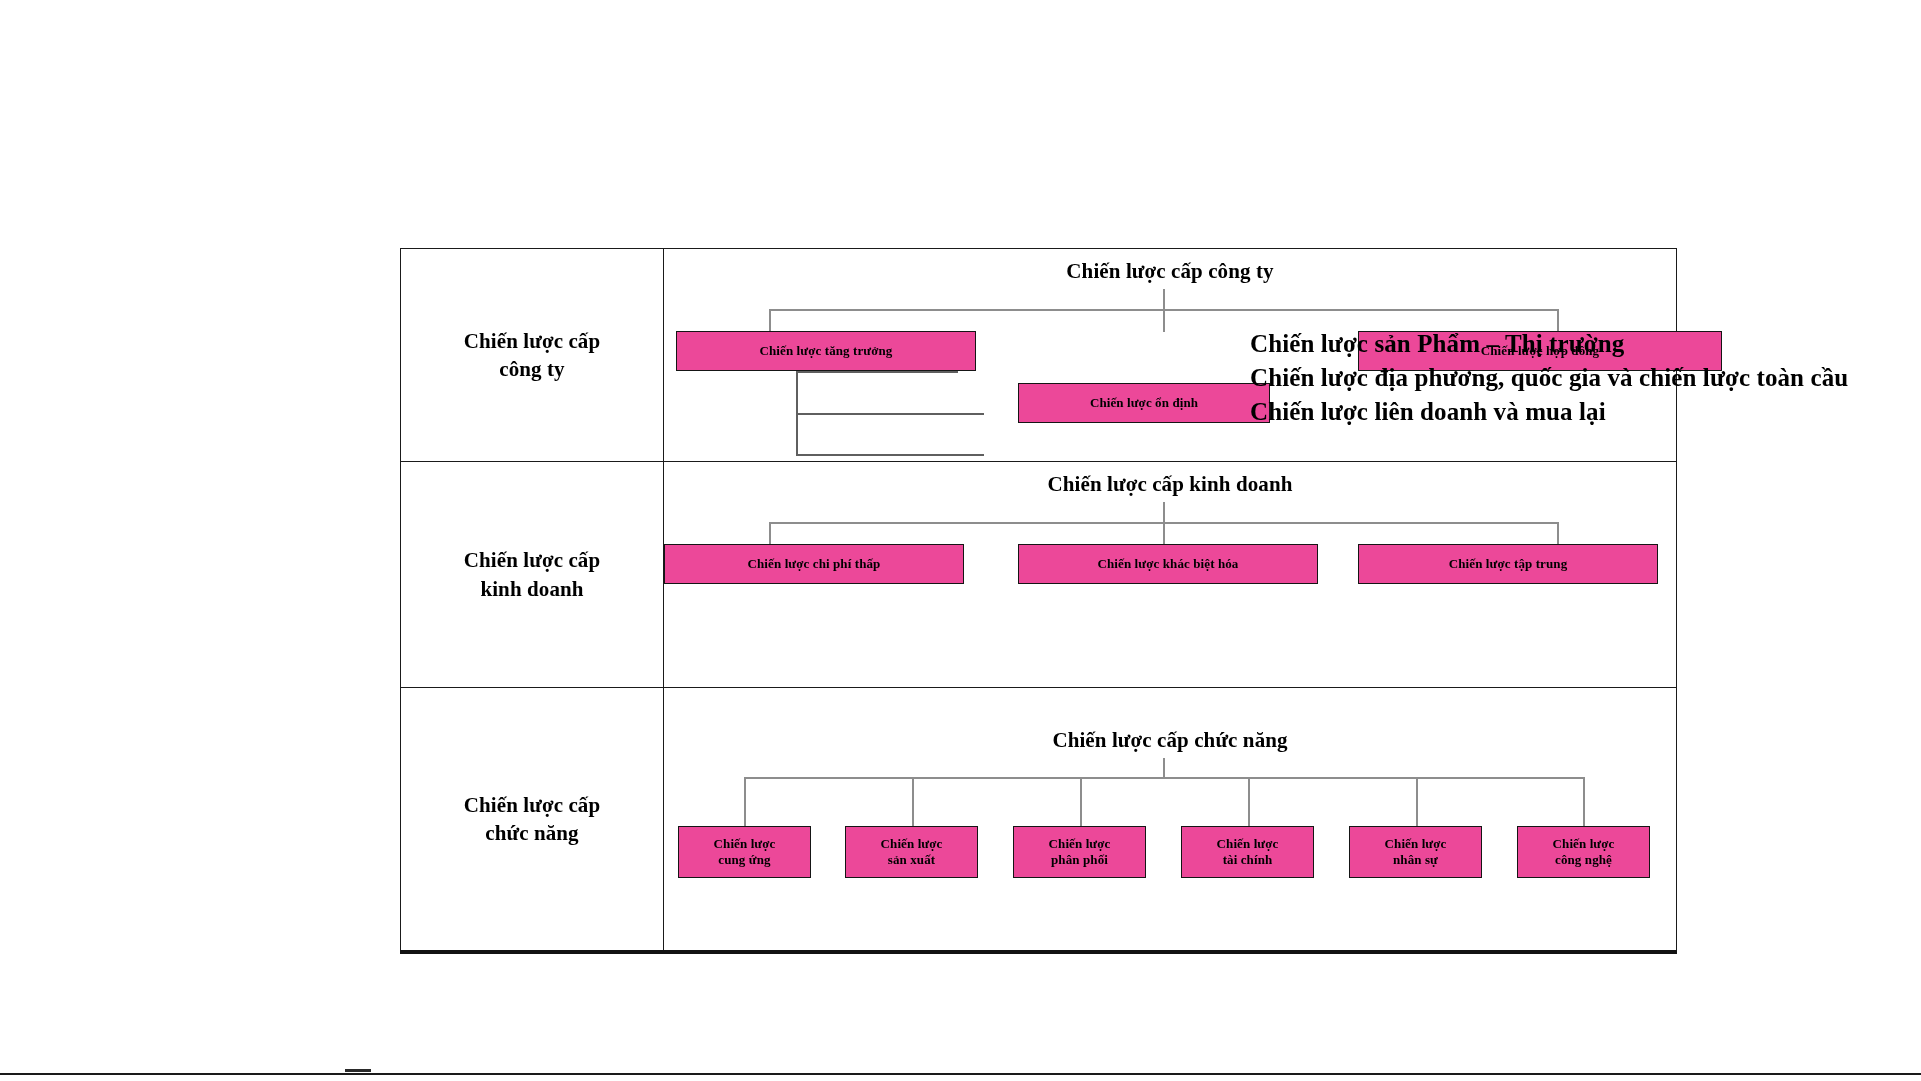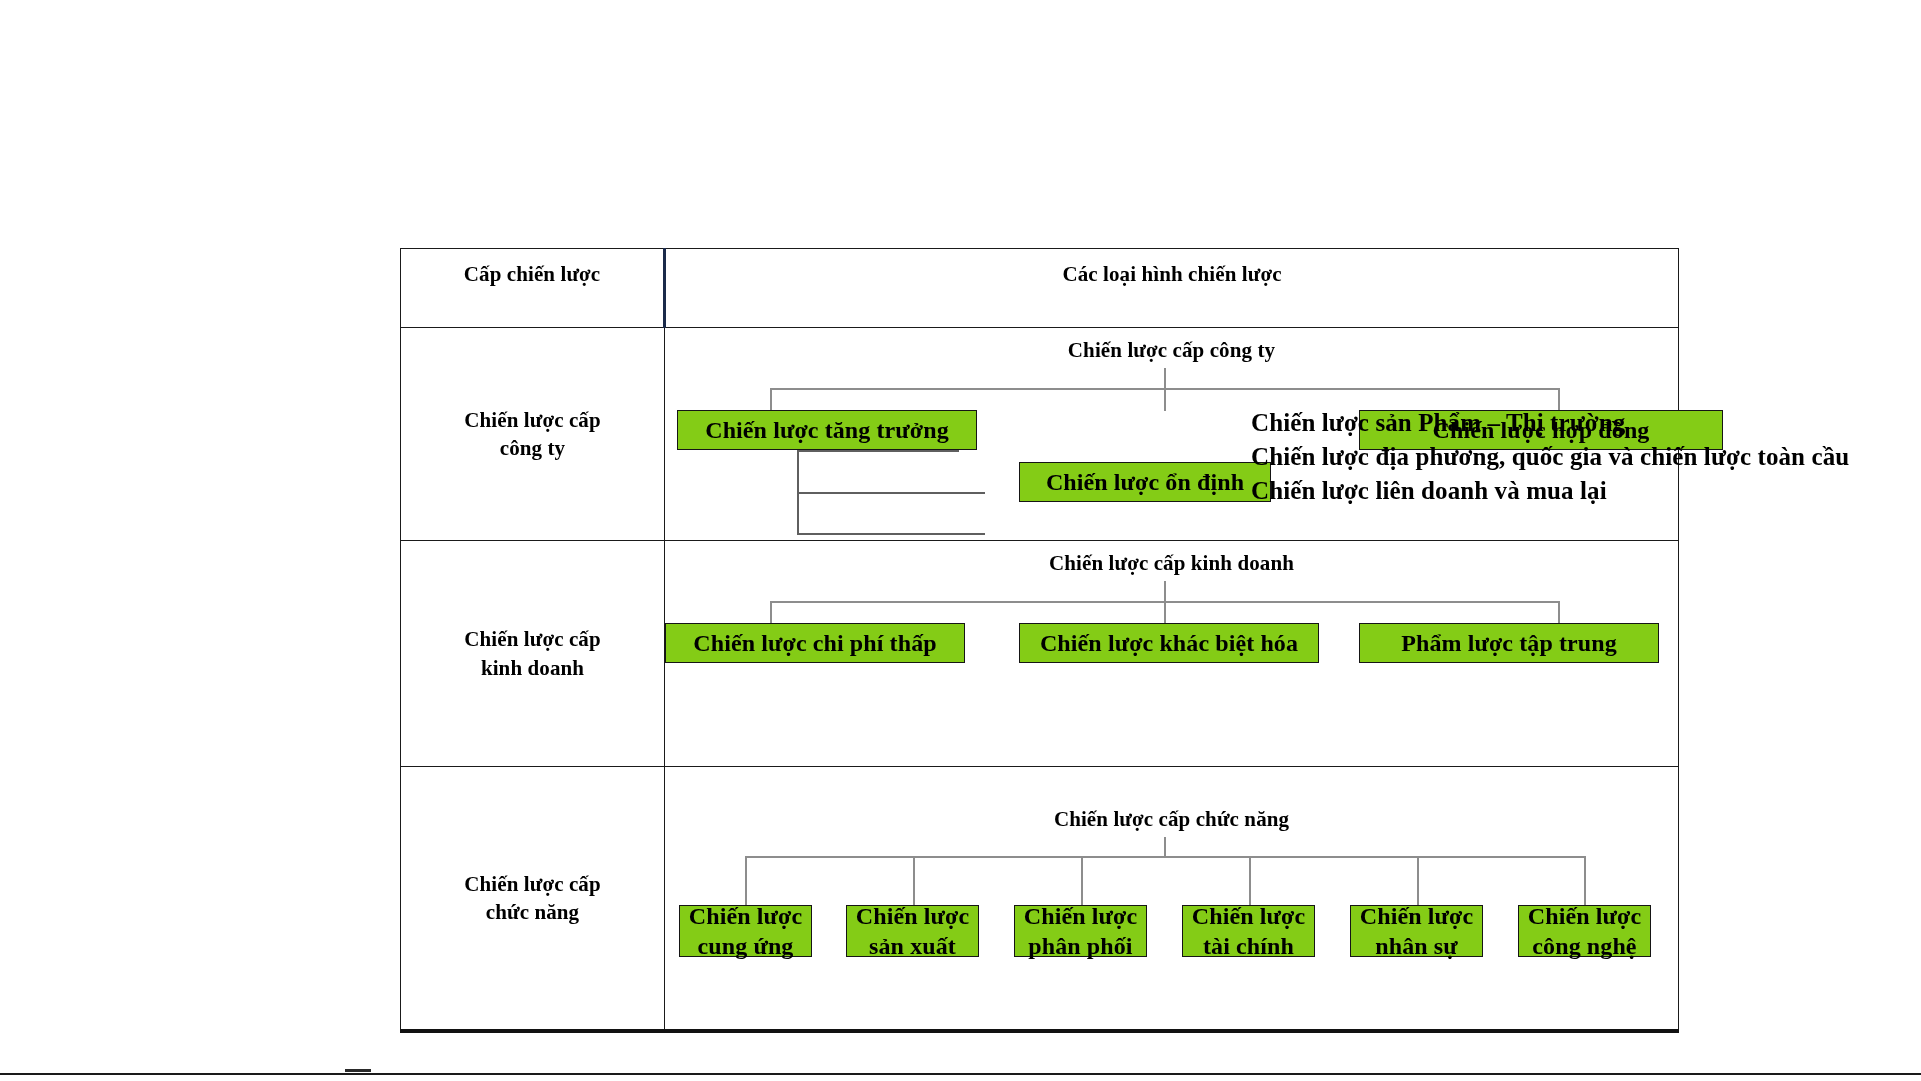--- a/index.html
+++ b/index.html
@@ -86,24 +86,24 @@
   }
   .conn-dark { background: #5f5f5f; }
   .v { width: 2px; }
   .h { height: 2px; }
 
   
   .node {
     position: absolute;
     box-sizing: border-box;
     border: 1.6px solid #151515;
-    background: #84cc16;
-    text-align: center;
-    font-weight: bold;
-    font-size: 24px;
+    background: #ec4899;
+    text-align: center;
+    font-weight: bold;
+    font-size: 13px;
     display: flex;
     align-items: center;
     justify-content: center;
     line-height: 1.25;
     letter-spacing: .1px;
   }
   .node-wide   { height: 40px; }
   .node-tall   { height: 52px; }
 
   
@@ -136,28 +136,20 @@
     height: 3px;
     background: #2a2a2a;
   }
 </style>
 </head>
 <body>
 
 <table id="strategy-table">
   <tbody>
 
-    <tr class="row-header">
-      <td class="col-level cell-header-level">
-        <div class="header-label">Cấp chiến lược</div>
-      </td>
-      <td class="col-types cell-header-types cell-types">
-        <div class="header-label">Các loại hình chiến lược</div>
-      </td>
-    </tr>
 
     <tr class="row-corporate">
       <td class="col-level">
         <div class="level-label">
           <span>Chiến lược cấp</span><br>
           <span>công ty</span>
         </div>
       </td>
       <td class="col-types">
         <div class="panel panel-corporate">
@@ -215,21 +207,21 @@
           <div class="conn v" style="left:499px; top:60px; height:23px;"></div>
           <div class="conn v" style="left:893px; top:60px; height:23px;"></div>
 
           <div class="node node-wide" style="left:0px; top:82px; width:300px;">
             <span>Chiến lược chi phí thấp</span>
           </div>
           <div class="node node-wide" style="left:354px; top:82px; width:300px;">
             <span>Chiến lược khác biệt hóa</span>
           </div>
           <div class="node node-wide" style="left:694px; top:82px; width:300px;">
-            <span>Phẩm lược tập trung</span>
+            <span>Chiến lược tập trung</span>
           </div>
 
         </div>
       </td>
     </tr>
 
     <tr class="row-functional">
       <td class="col-level">
         <div class="level-label">
           <span>Chiến lược cấp</span><br>

